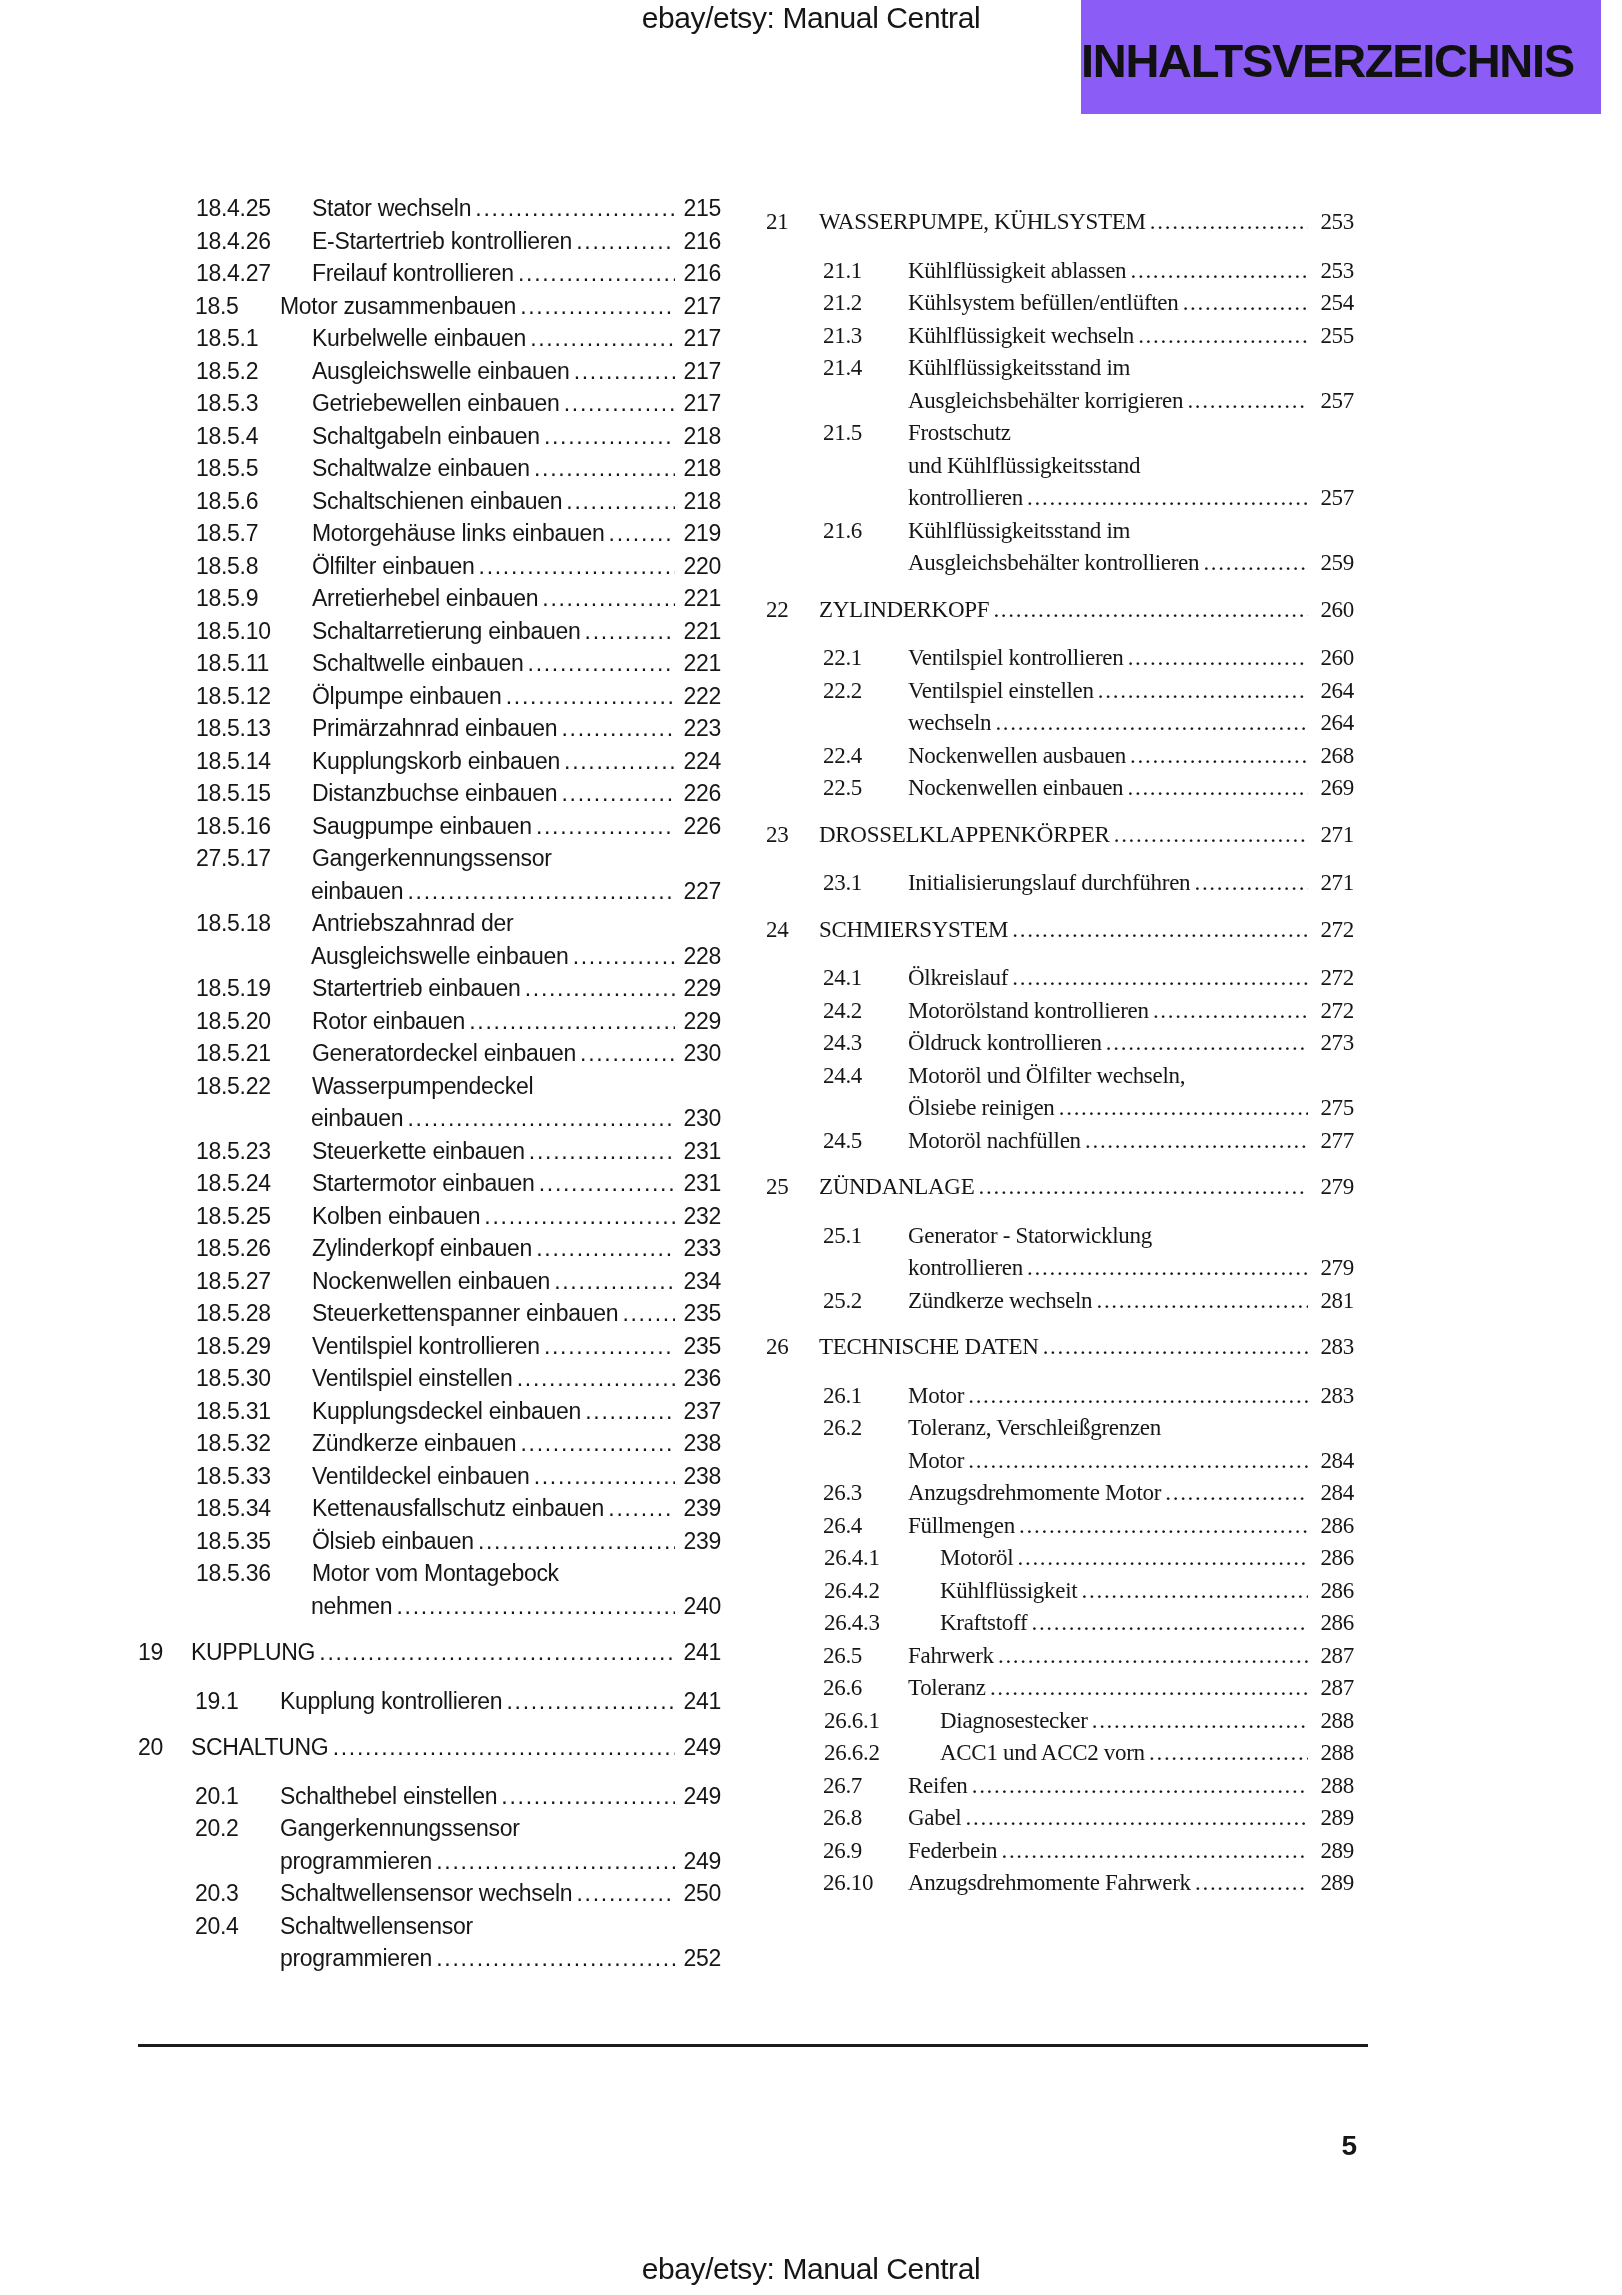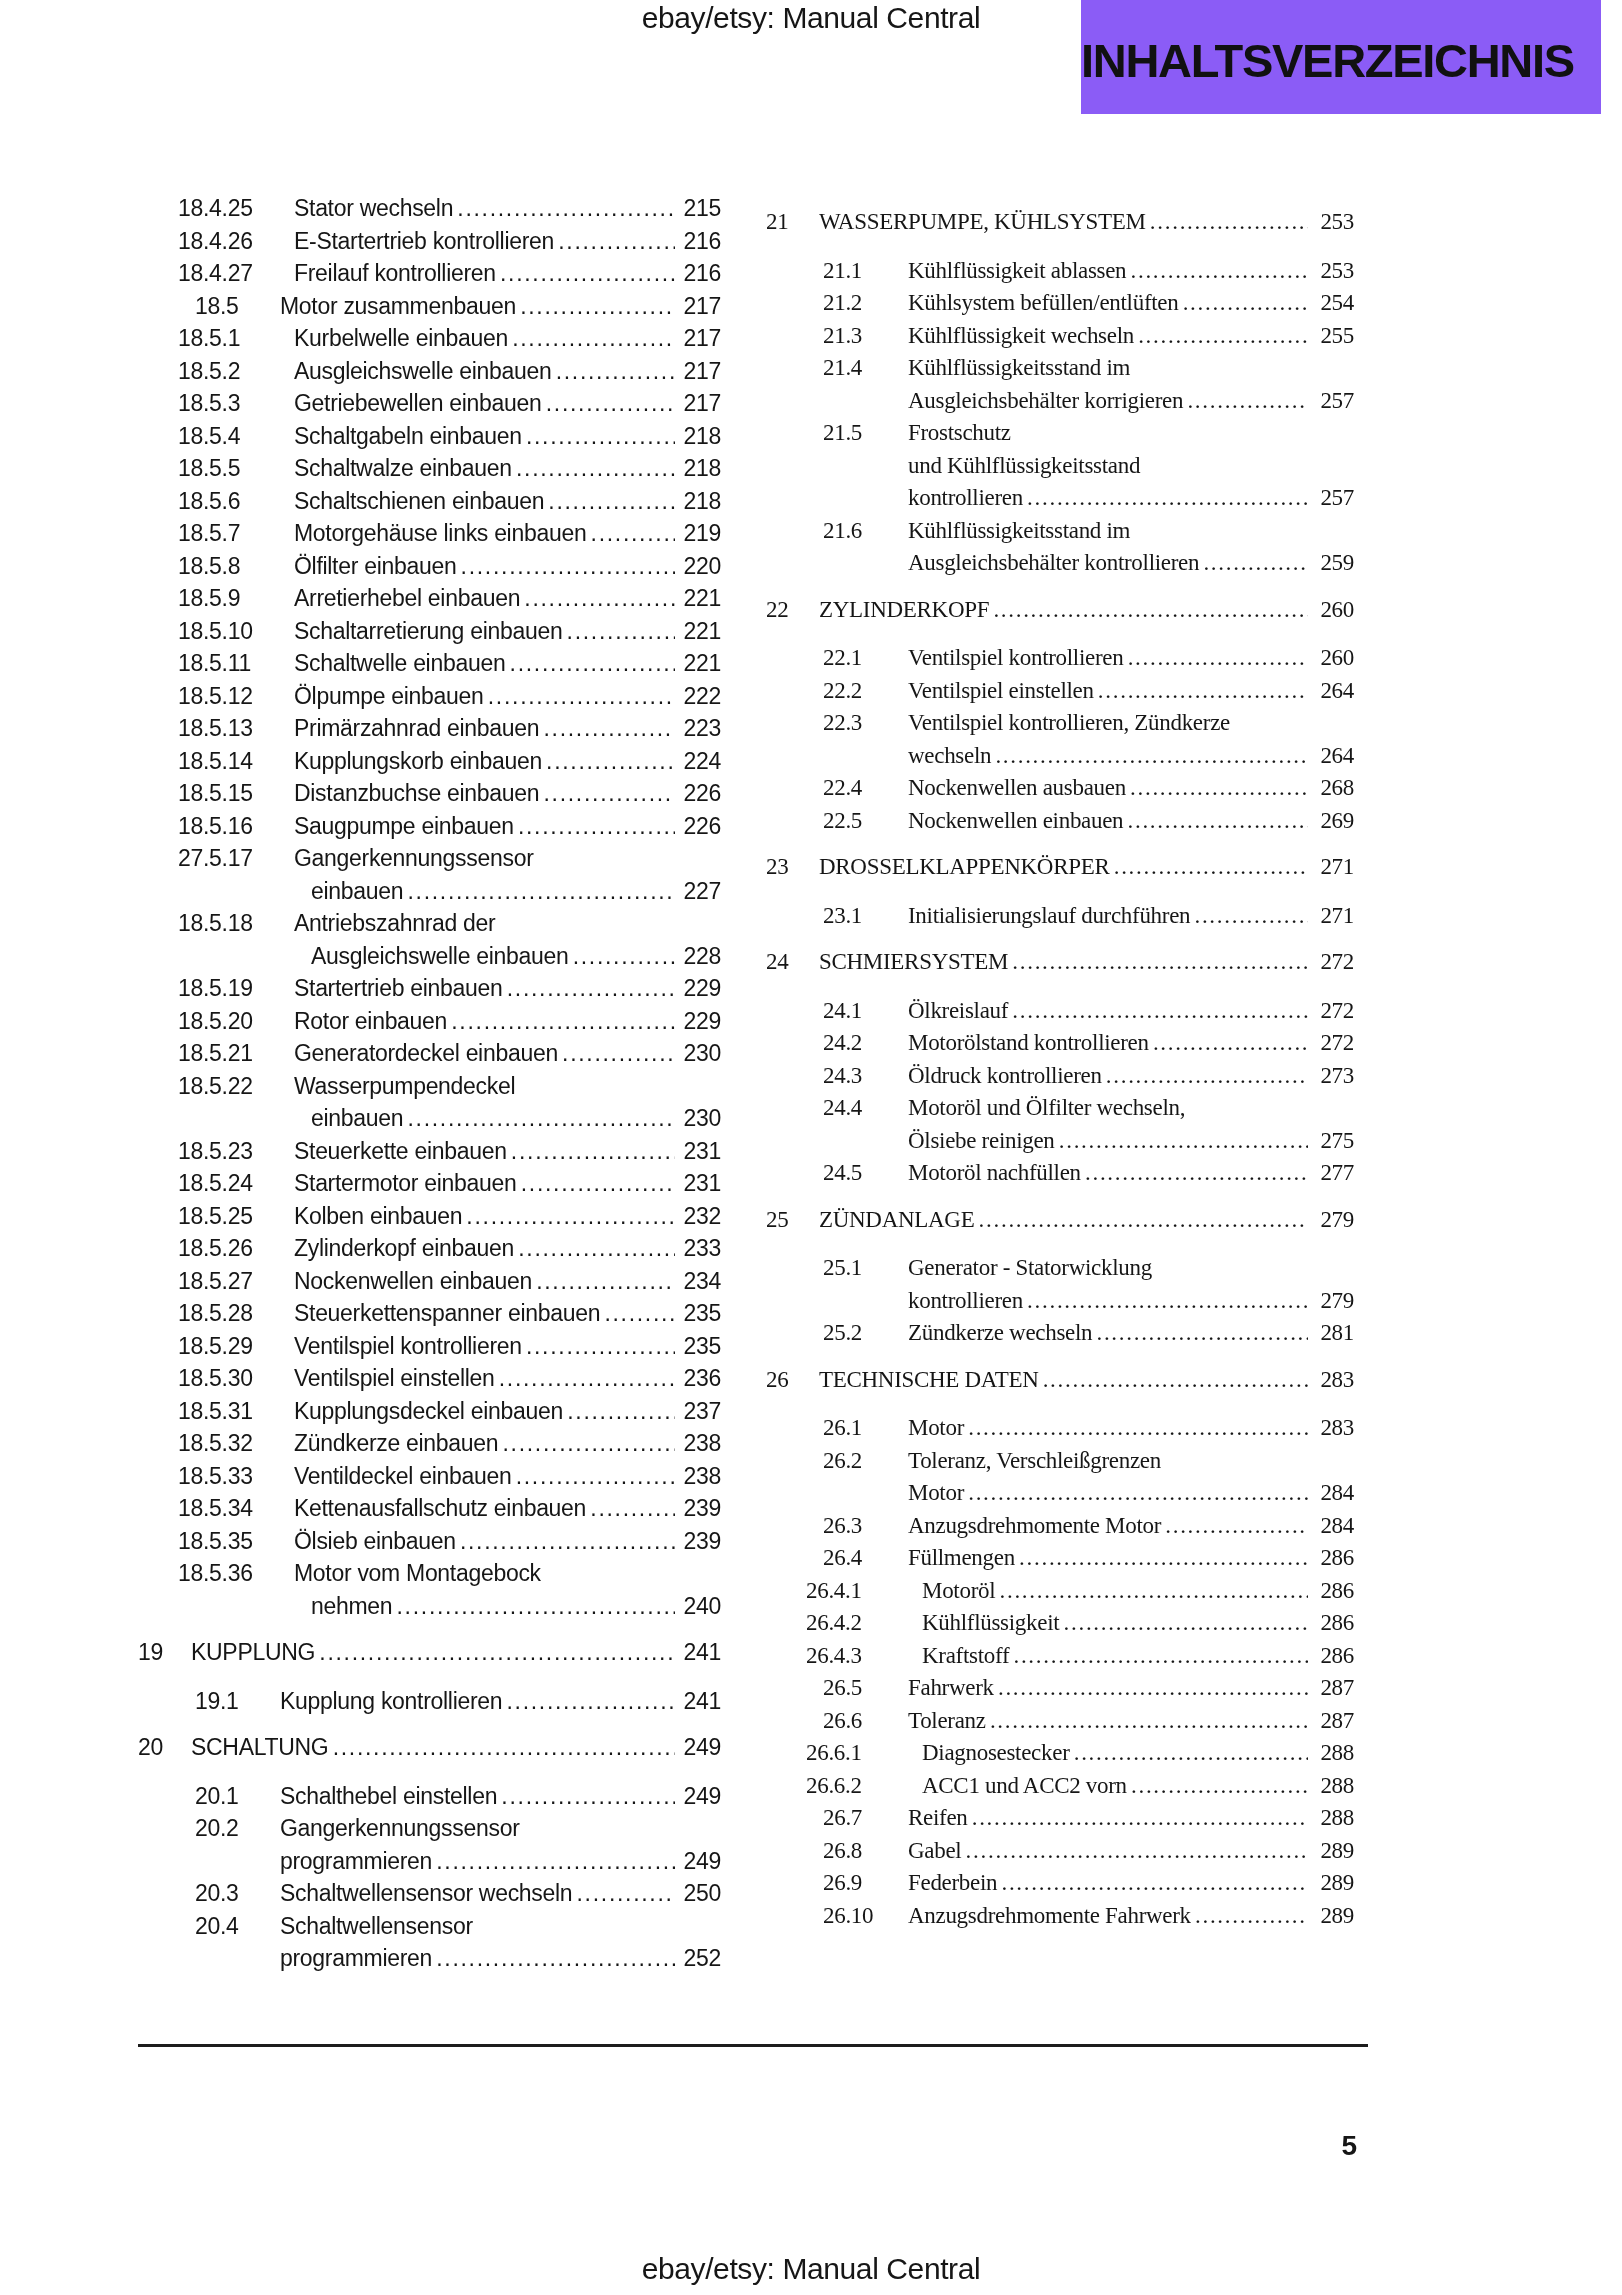--- a/index.html
+++ b/index.html
@@ -33,21 +33,21 @@
   .entry.lv1 { margin-top: 14px; margin-bottom: 16px; }
 
   .line {
     display: flex; align-items: baseline;
     line-height: 32.5px; font-size: 23px; letter-spacing: -0.3px;
     white-space: nowrap;
   }
   .num { flex: none; }
   .lv1 .num { width: 53px; }
   .lv2 .num { margin-left: 57px; width: 85px; }
-  .lv3 .num { margin-left: 40px; width: 116px; }
+  .lv3 .num { margin-left: 58px; width: 116px; }
   .cont2 { padding-left: 142px; }
   .cont3 { padding-left: 173px; }
   .title { flex: none; }
   .dots {
     flex: 1 1 0; overflow: hidden;
     margin: 0 8.3px 0 4.2px;
     letter-spacing: 1.7px;
   }
   .page { flex: none; text-align: right; min-width: 38px; }
 
@@ -557,24 +557,20 @@
       </div>
       <div class="entry lv2">
         <div class="line">
           <span class="num">22.2</span>
           <span class="title">Ventilspiel einstellen</span>
           <span class="dots"><span>............................................................................................................................................................................................................................</span></span>
           <span class="page">264</span>
         </div>
       </div>
       <div class="entry lv2">
-        <div class="line">
-          <span class="num">22.3</span>
-          <span class="title">Ventilspiel kontrollieren, Zündkerze</span>
-        </div>
         <div class="line cont2">
           <span class="title">wechseln</span>
           <span class="dots"><span>............................................................................................................................................................................................................................</span></span>
           <span class="page">264</span>
         </div>
       </div>
       <div class="entry lv2">
         <div class="line">
           <span class="num">22.4</span>
           <span class="title">Nockenwellen ausbauen</span>

